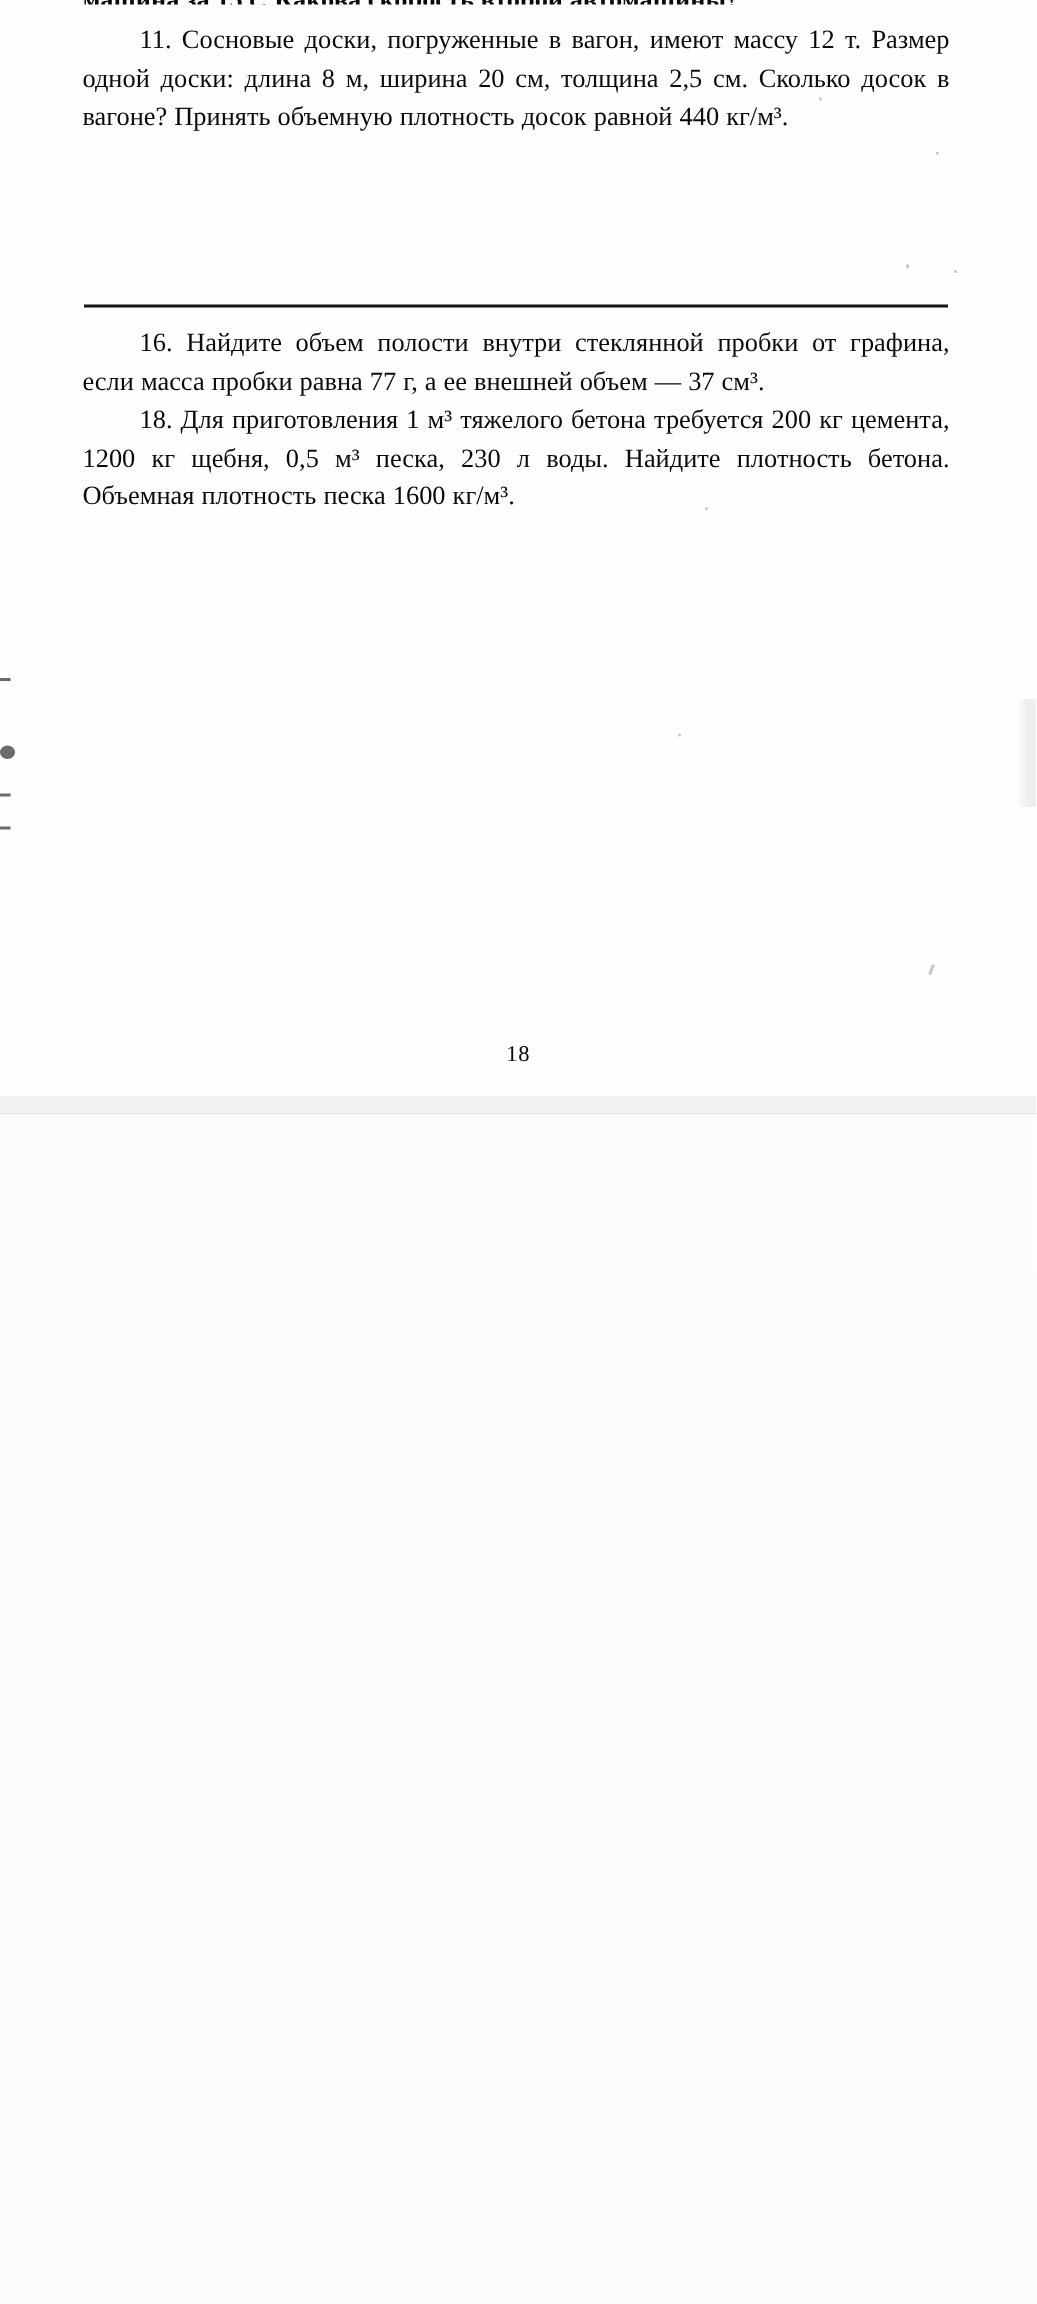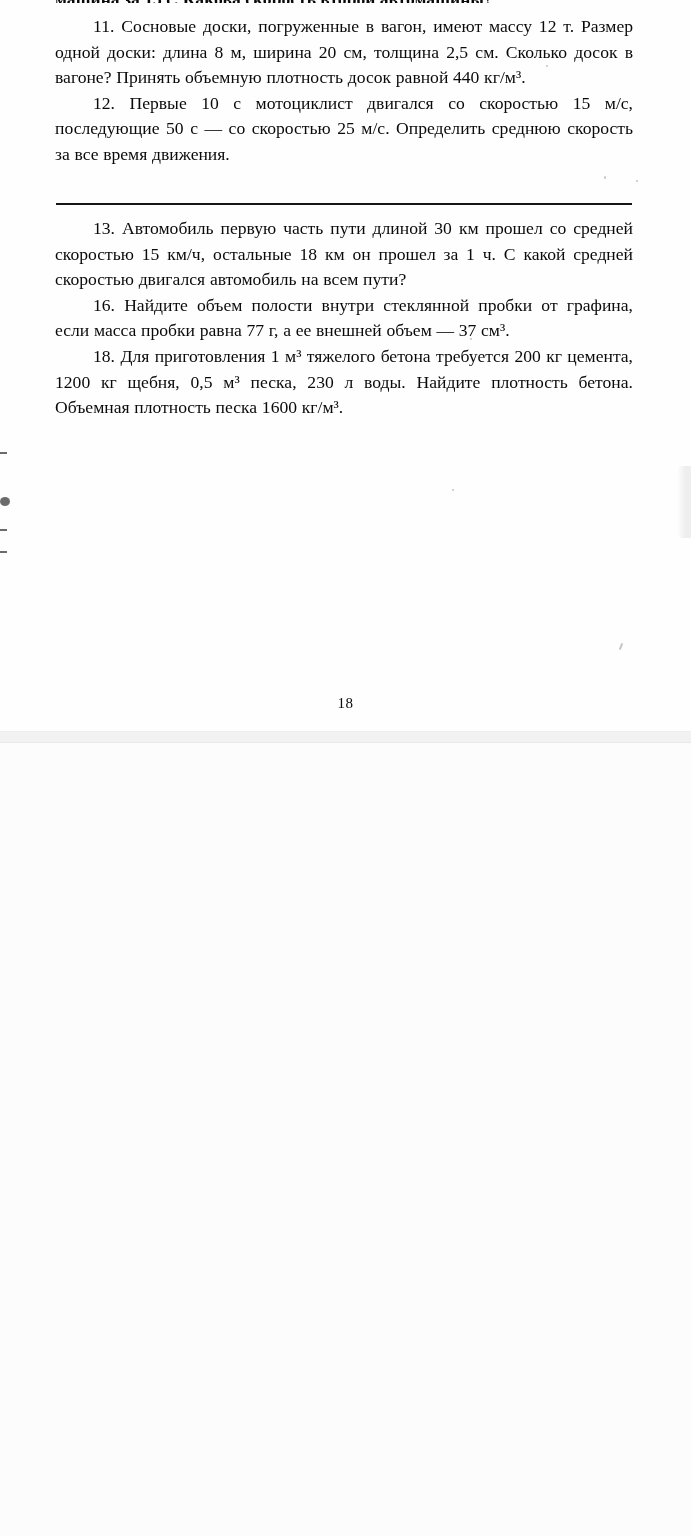--- a/index.html
+++ b/index.html
@@ -131,27 +131,25 @@
 <body>
 
 <div class="scan">
 
   <div class="page page-one">
 
     <div class="clip-top">машина за 15 с. Какова скорость второй автомашины?</div>
 
     <div class="body-col" style="top:14px;">
       <p class="prob">11. Сосновые доски, погруженные в вагон, имеют массу 12 т. Размер одной доски: длина 8 м, ширина 20 см, толщина 2,5 см. Сколько досок в вагоне? Принять объемную плотность досок равной 440 кг/м³.</p>
-      <p class="prob">12. Первые 10 с мотоциклист двигался со скоростью 15 м/с, последующие 50 с — со скоростью 25 м/с. Определить среднюю скорость за все время движения.</p>
     </div>
 
     <div class="rule r1"></div>
 
     <div class="body-col" style="top:216px;">
-      <p class="prob">13. Автомобиль первую часть пути длиной 30 км прошел со средней скоростью 15 км/ч, остальные 18 км он прошел за 1 ч. С какой средней скоростью двигался автомобиль на всем пути?</p>
       <p class="prob">16. Найдите объем полости внутри стеклянной пробки от графина, если масса пробки равна 77 г, а ее внешней объем — 37 см³.</p>
       <p class="prob">18. Для приготовления 1 м³ тяжелого бетона требуется 200 кг цемента, 1200 кг щебня, 0,5 м³ песка, 230 л воды. Найдите плотность бетона. Объемная плотность песка 1600 кг/м³.</p>
     </div>
 
     <div class="page-number">18</div>
 
     <div class="speck" style="top:65px;  left:546px; width:2px; height:2px;"></div>
     <div class="speck" style="top:101px; left:624px; width:2px; height:2px;"></div>
     <div class="speck" style="top:176px; left:604px; width:2px; height:3px;"></div>
     <div class="speck" style="top:180px; left:636px; width:2px; height:2px;"></div>

